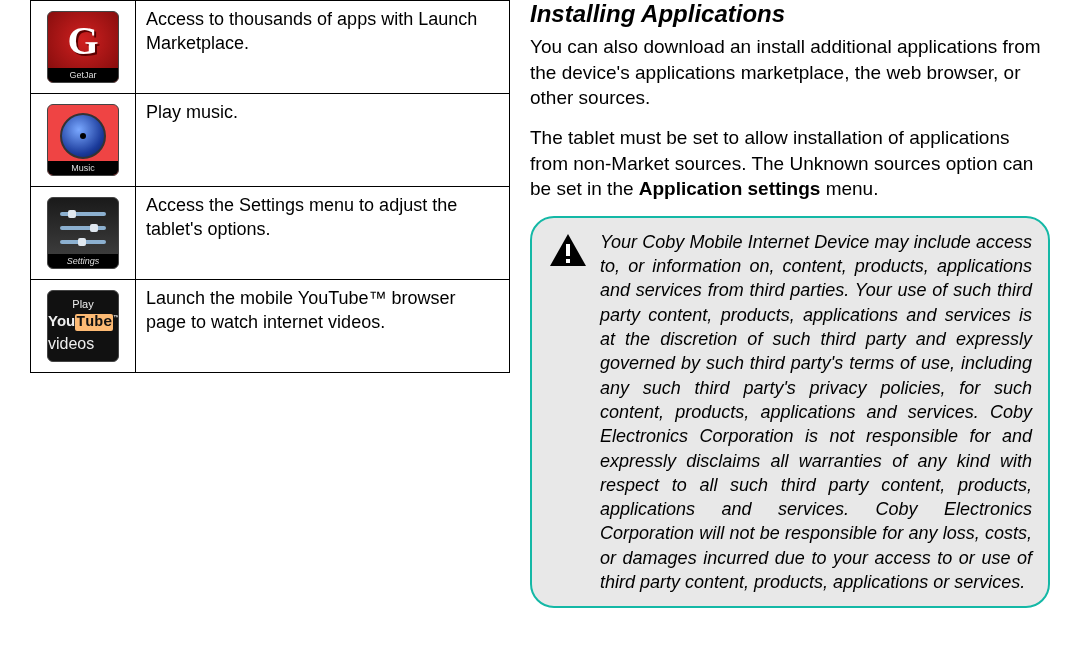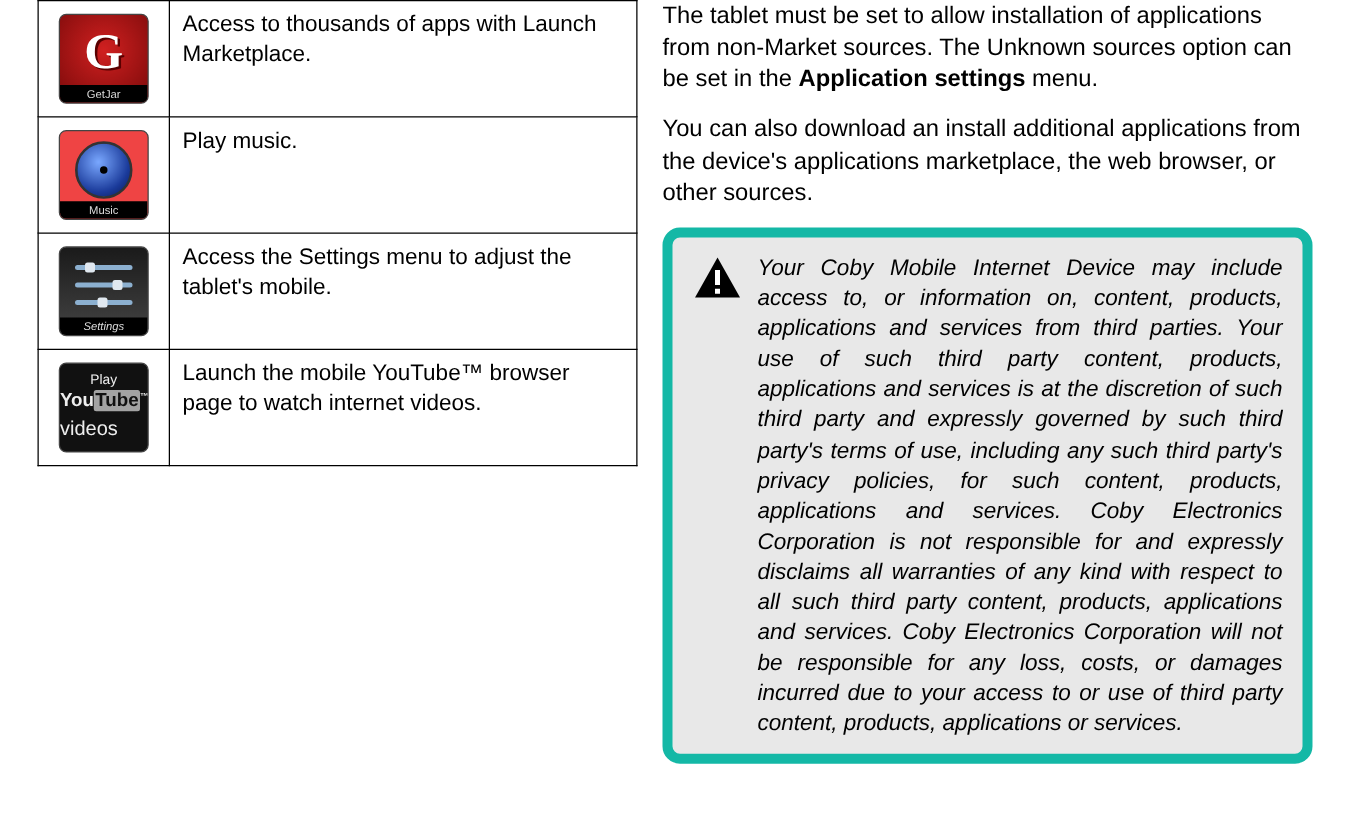--- a/index.html
+++ b/index.html
@@ -97,40 +97,40 @@
   .ico-settings .b2 { top: 28px; }
   .ico-settings .b3 { top: 42px; }
   .ico-settings .knob { position: absolute; width: 8px; height: 8px; background: #e0e8f0; border-radius: 2px; top: -2px; }
   .ico-settings .b1 .knob { left: 8px; }
   .ico-settings .b2 .knob { left: 30px; }
   .ico-settings .b3 .knob { left: 18px; }
   
   .ico-youtube { background: #111; color: #eee; }
   .ico-youtube .line1 { position: absolute; top: 6px; left: 0; right: 0; text-align: center; font-size: 11px; }
   .ico-youtube .line2 { position: absolute; top: 20px; left: 0; right: 0; text-align: center; font-size: 15px; font-weight: bold; }
-  .ico-youtube .line2 .tube { background: #a3a3a3; color: #111; padding: 0 1px; border-radius: 2px; }
+  .ico-youtube .line2 .tube { background: #fdba74; color: #111; padding: 0 1px; border-radius: 2px; font-family: Liberation Mono, monospace; }
   .ico-youtube .line2 .tm { font-size: 7px; vertical-align: super; }
   .ico-youtube .line3 { position: absolute; top: 42px; left: 0; right: 0; text-align: left; font-size: 16px; }
 
   h2.heading {
     font-size: 24px;
     font-style: italic;
     font-weight: bold;
     margin: 0 0 6px 0;
   }
   p.body {
     font-size: 19px;
     line-height: 1.35;
     margin: 0 0 14px 0;
   }
   .bold { font-weight: bold; }
 
   .callout {
-    border: 8px solid #14b8a6;
-    border-radius: 14px;
+    border: 2px solid #14b8a6;
+    border-radius: 24px;
     padding: 12px 16px 12px 16px;
     display: flex;
     gap: 12px;
     background: #e8e8e8;
   }
   .callout .warn-icon {
     flex: 0 0 40px;
     padding-top: 2px;
   }
   .callout .warn-icon svg { width: 40px; height: 36px; }
@@ -173,41 +173,42 @@
               </div>
           <div class="bar b2">
                 <div class="knob"></div>
               </div>
           <div class="bar b3">
                 <div class="knob"></div>
               </div>
           <div class="lbl">Settings</div>
         </div>
       </td>
-      <td>Access the Settings menu to adjust the tablet's mobile.</td>
+      <td>Access the Settings menu to adjust the tablet's options.</td>
     </tr>
     <tr>
       <td class="icon-cell">
         <div class="ico ico-youtube">
           <div class="line1">Play</div>
           <div class="line2"><span>You</span><span class="tube">Tube</span><span class="tm">™</span></div>
           <div class="line3">videos</div>
         </div>
       </td>
       <td>Launch the mobile YouTube™ browser page to watch internet videos.</td>
     </tr>
   </tbody>
     </table>
 </div>
 
 <div class="right-col">
+  <h2 class="heading">Installing Applications</h2>
+  <p class="body">You can also download an install additional applications from the device's applications marketplace, the web browser, or other sources.</p>
   <p class="body">
     <span>The tablet must be set to allow installation of applications from non-Market sources. The Unknown sources option can be set in the </span><span class="bold">Application settings</span><span> menu.</span>
   </p>
-  <p class="body">You can also download an install additional applications from the device's applications marketplace, the web browser, or other sources.</p>
   <div class="callout">
     <div class="warn-icon">
       <svg viewBox="0 0 40 36">
         <polygon points="20,2 38,34 2,34" fill="#000"></polygon>
         <rect x="18" y="12" width="4" height="12" fill="#fff"></rect>
         <rect x="18" y="27" width="4" height="4" fill="#fff"></rect>
       </svg>
     </div>
     <div class="note">Your Coby Mobile Internet Device may include access to, or information on, content, products, applications and services from third parties. Your use of such third party content, products, applications and services is at the discretion of such third party and expressly governed by such third party's terms of use, including any such third party's privacy policies, for such content, products, applications and services. Coby Electronics Corporation is not responsible for and expressly disclaims all warranties of any kind with respect to all such third party content, products, applications and services. Coby Electronics Corporation will not be responsible for any loss, costs, or damages incurred due to your access to or use of third party content, products, applications or services.</div>
   </div>

